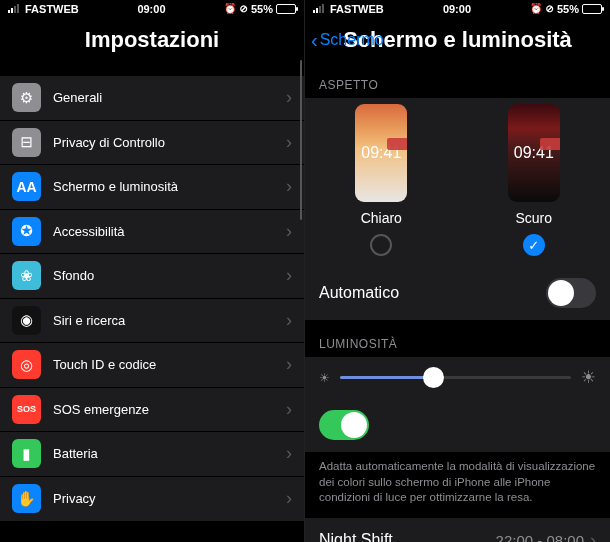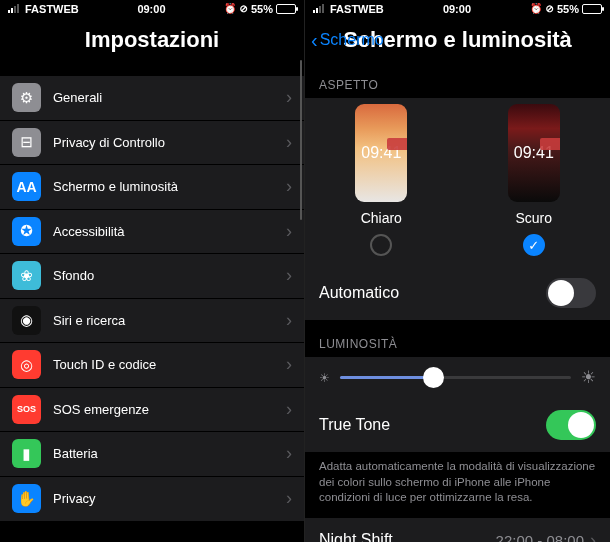--- a/index.html
+++ b/index.html
@@ -219,21 +219,20 @@
   <div class="slider-row">
     <span class="sun-sm">☀︎</span>
     <div class="track">
       <div class="fill"></div>
         <div class="thumb"></div>
     </div>
     <span class="sun-lg">☀︎</span>
   </div>
 
   <div class="row2">
-    <span class="lbl">True Tone</span>
     <span class="toggle on">
         <span class="knob"></span>
       </span>
   </div>
 
   <div class="foot-note">Adatta automaticamente la modalità di visualizzazione dei colori sullo schermo di iPhone alle iPhone condizioni di luce per ottimizzarne la resa.</div>
 
   <div class="row2">
     <span class="lbl">Night Shift</span>
     <span class="right-lbl">22:00 - 08:00</span>

